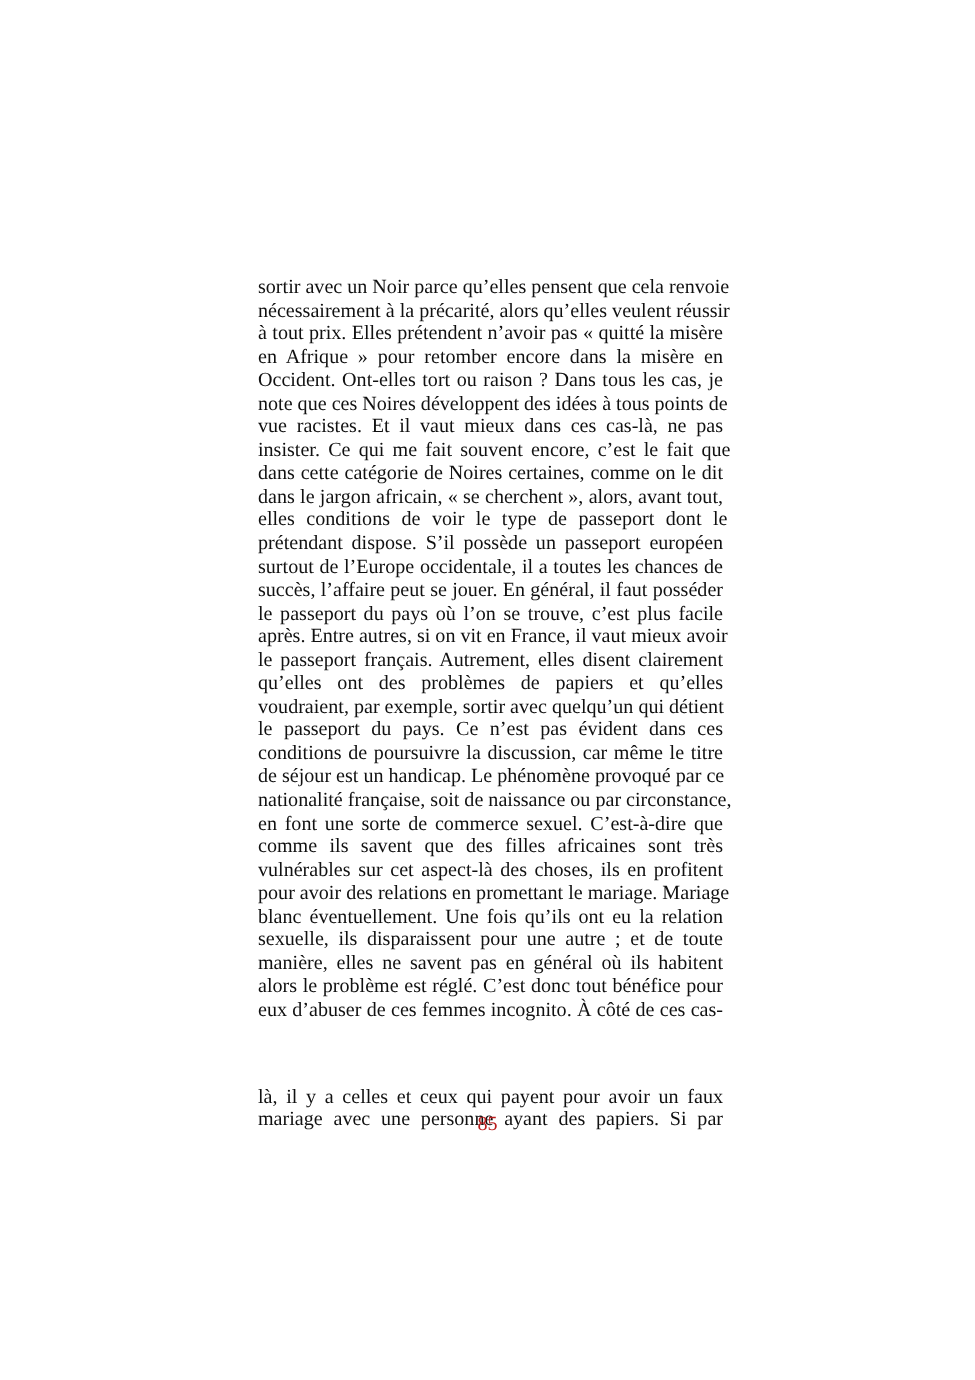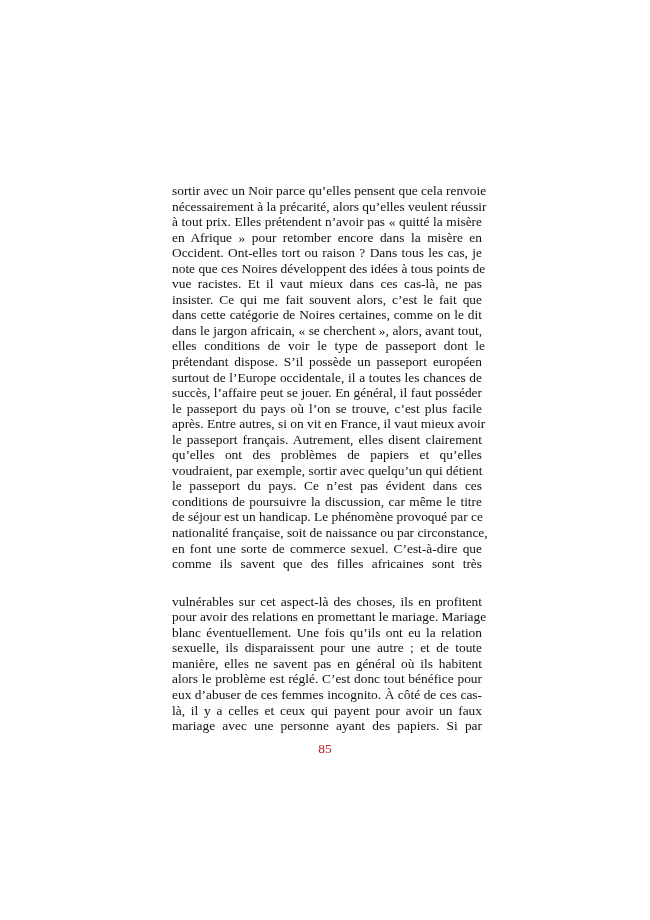--- a/index.html
+++ b/index.html
@@ -37,42 +37,42 @@
 
 <div class="page">
   <div class="text-block" id="text-block">
       <span class="line" style="display: block; width: auto;">sortir avec un Noir parce qu’elles pensent que cela renvoie</span>
       <span class="line" style="display: block; width: auto;">nécessairement à la précarité, alors qu’elles veulent réussir</span>
       <span class="line" style="display: block; width: auto; word-spacing: 0.246875px;">à tout prix. Elles prétendent n’avoir pas « quitté la misère</span>
       <span class="line" style="display: block; width: auto; word-spacing: 3.17014px;">en Afrique » pour retomber encore dans la misère en</span>
       <span class="line" style="display: block; width: auto; word-spacing: 1.02656px;">Occident. Ont-elles tort ou raison ? Dans tous les cas, je</span>
       <span class="line" style="display: block; width: auto;">note que ces Noires développent des idées à tous points de</span>
       <span class="line" style="display: block; width: auto; word-spacing: 3.11094px;">vue racistes. Et il vaut mieux dans ces cas-là, ne pas</span>
-      <span class="line" style="display: block; width: auto; word-spacing: 2.12188px;">insister. Ce qui me fait souvent alors, c’est le fait que</span>
+      <span class="line" style="display: block; width: auto; word-spacing: 2.12188px;">insister. Ce qui me fait souvent encore, c’est le fait que</span>
       <span class="line" style="display: block; width: auto; word-spacing: 0.567708px;">dans cette catégorie de Noires certaines, comme on le dit</span>
       <span class="line" style="display: block; width: auto; word-spacing: 0.1625px;">dans le jargon africain, « se cherchent », alors, avant tout,</span>
       <span class="line" style="display: block; width: auto; word-spacing: 4.32292px;">elles conditions de voir le type de passeport dont le</span>
       <span class="line" style="display: block; width: auto; word-spacing: 2.51562px;">prétendant dispose. S’il possède un passeport européen</span>
       <span class="line" style="display: block; width: auto; word-spacing: 0.401042px;">surtout de l’Europe occidentale, il a toutes les chances de</span>
       <span class="line" style="display: block; width: auto; word-spacing: 0.182292px;">succès, l’affaire peut se jouer. En général, il faut posséder</span>
       <span class="line" style="display: block; width: auto; word-spacing: 1.73438px;">le passeport du pays où l’on se trouve, c’est plus facile</span>
       <span class="line" style="display: block; width: auto;">après. Entre autres, si on vit en France, il vaut mieux avoir</span>
       <span class="line" style="display: block; width: auto; word-spacing: 1.84115px;">le passeport français. Autrement, elles disent clairement</span>
       <span class="line" style="display: block; width: auto; word-spacing: 7.15402px;">qu’elles ont des problèmes de papiers et qu’elles</span>
       <span class="line" style="display: block; width: auto;">voudraient, par exemple, sortir avec quelqu’un qui détient</span>
       <span class="line" style="display: block; width: auto; word-spacing: 4.28125px;">le passeport du pays. Ce n’est pas évident dans ces</span>
       <span class="line" style="display: block; width: auto; word-spacing: 1.05078px;">conditions de poursuivre la discussion, car même le titre</span>
       <span class="line" style="display: block; width: auto;">de séjour est un handicap. Le phénomène provoqué par ce</span>
       <span class="line" style="display: block; width: auto;">nationalité française, soit de naissance ou par circonstance,</span>
       <span class="line" style="display: block; width: auto; word-spacing: 1.80078px;">en font une sorte de commerce sexuel. C’est-à-dire que</span>
       <span class="line" style="display: block; width: auto; word-spacing: 4.91016px;">comme ils savent que des filles africaines sont très</span>
-      <span class="line" style="display: block; width: auto; word-spacing: 1.70508px; margin-top: 22px;">vulnérables sur cet aspect-là des choses, ils en profitent</span>
+      <span class="line" style="display: block; width: auto; word-spacing: 1.70508px;">vulnérables sur cet aspect-là des choses, ils en profitent</span>
       <span class="line" style="display: block; width: auto;">pour avoir des relations en promettant le mariage. Mariage</span>
       <span class="line" style="display: block; width: auto; word-spacing: 1.98242px;">blanc éventuellement. Une fois qu’ils ont eu la relation</span>
       <span class="line" style="display: block; width: auto; word-spacing: 3.0434px;">sexuelle, ils disparaissent pour une autre ; et de toute</span>
       <span class="line" style="display: block; width: auto; word-spacing: 2.54861px;">manière, elles ne savent pas en général où ils habitent</span>
       <span class="line" style="display: block; width: auto; word-spacing: 0.401042px;">alors le problème est réglé. C’est donc tout bénéfice pour</span>
       <span class="line" style="display: block; width: auto; word-spacing: 0.176563px;">eux d’abuser de ces femmes incognito. À côté de ces cas-</span>
-      <span class="line" style="display: block; width: auto; word-spacing: 2.4388px;">là, il y a celles et ceux qui payent pour avoir un faux</span>
+      <span class="line" style="display: block; width: auto; word-spacing: 2.4388px; margin-top: 42px;">là, il y a celles et ceux qui payent pour avoir un faux</span>
       <span class="line" style="display: block; width: auto; word-spacing: 3.8457px;">mariage avec une personne ayant des papiers. Si par</span>
     </div>
   <div class="page-number">85</div>
 </div>
 
 </body></html>

